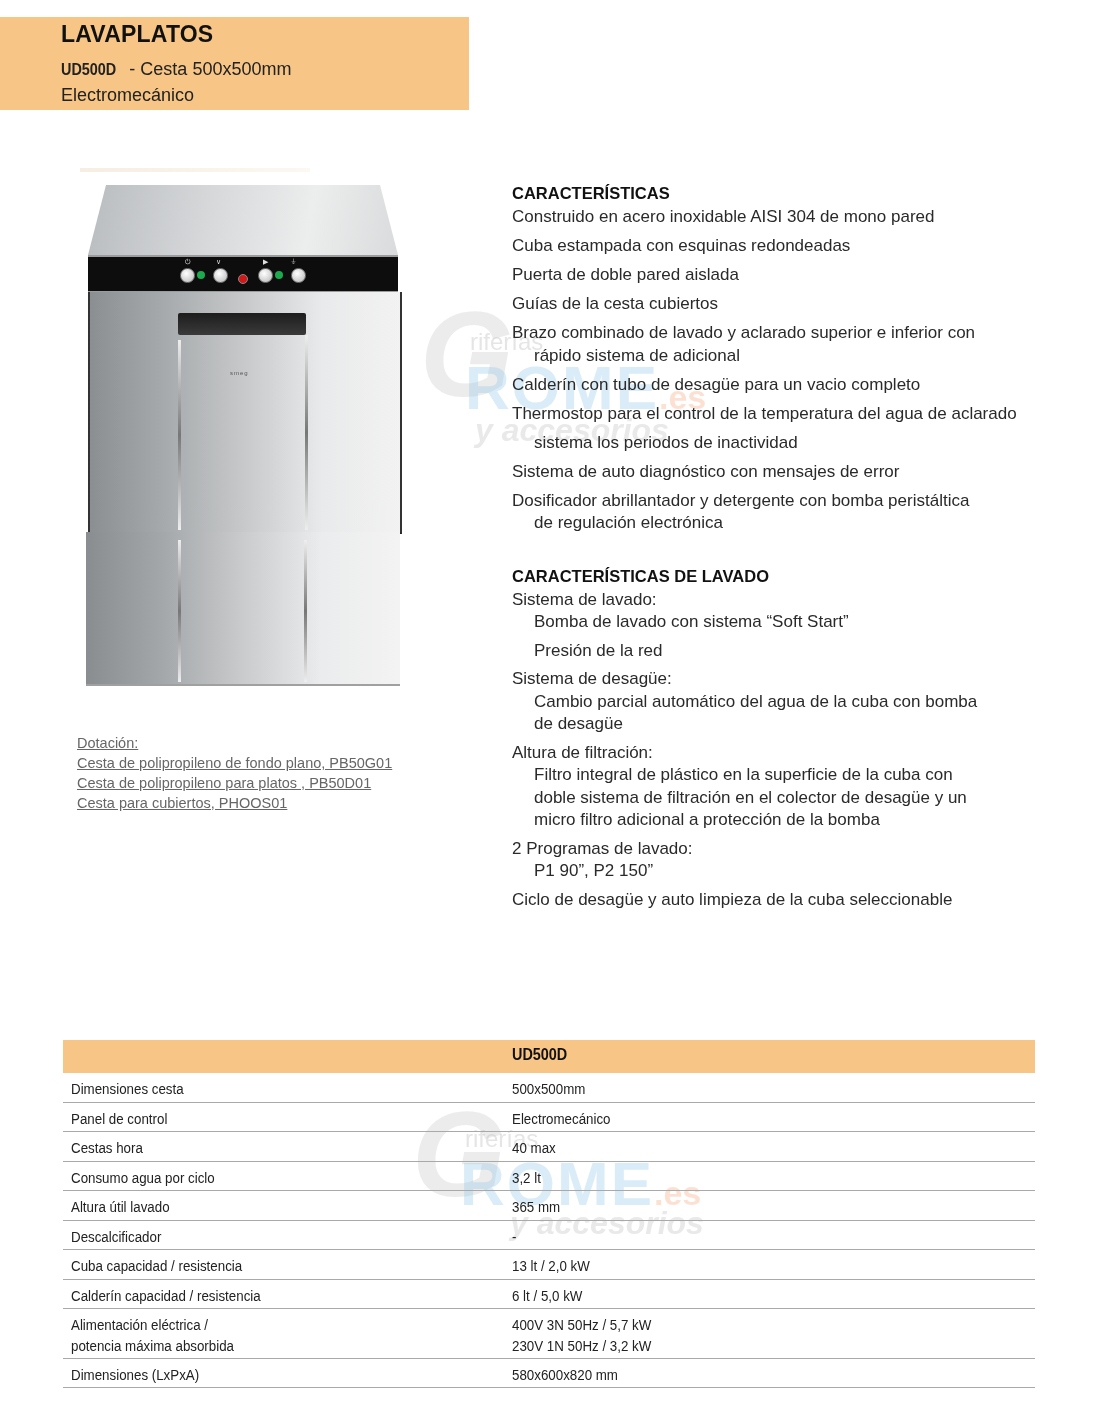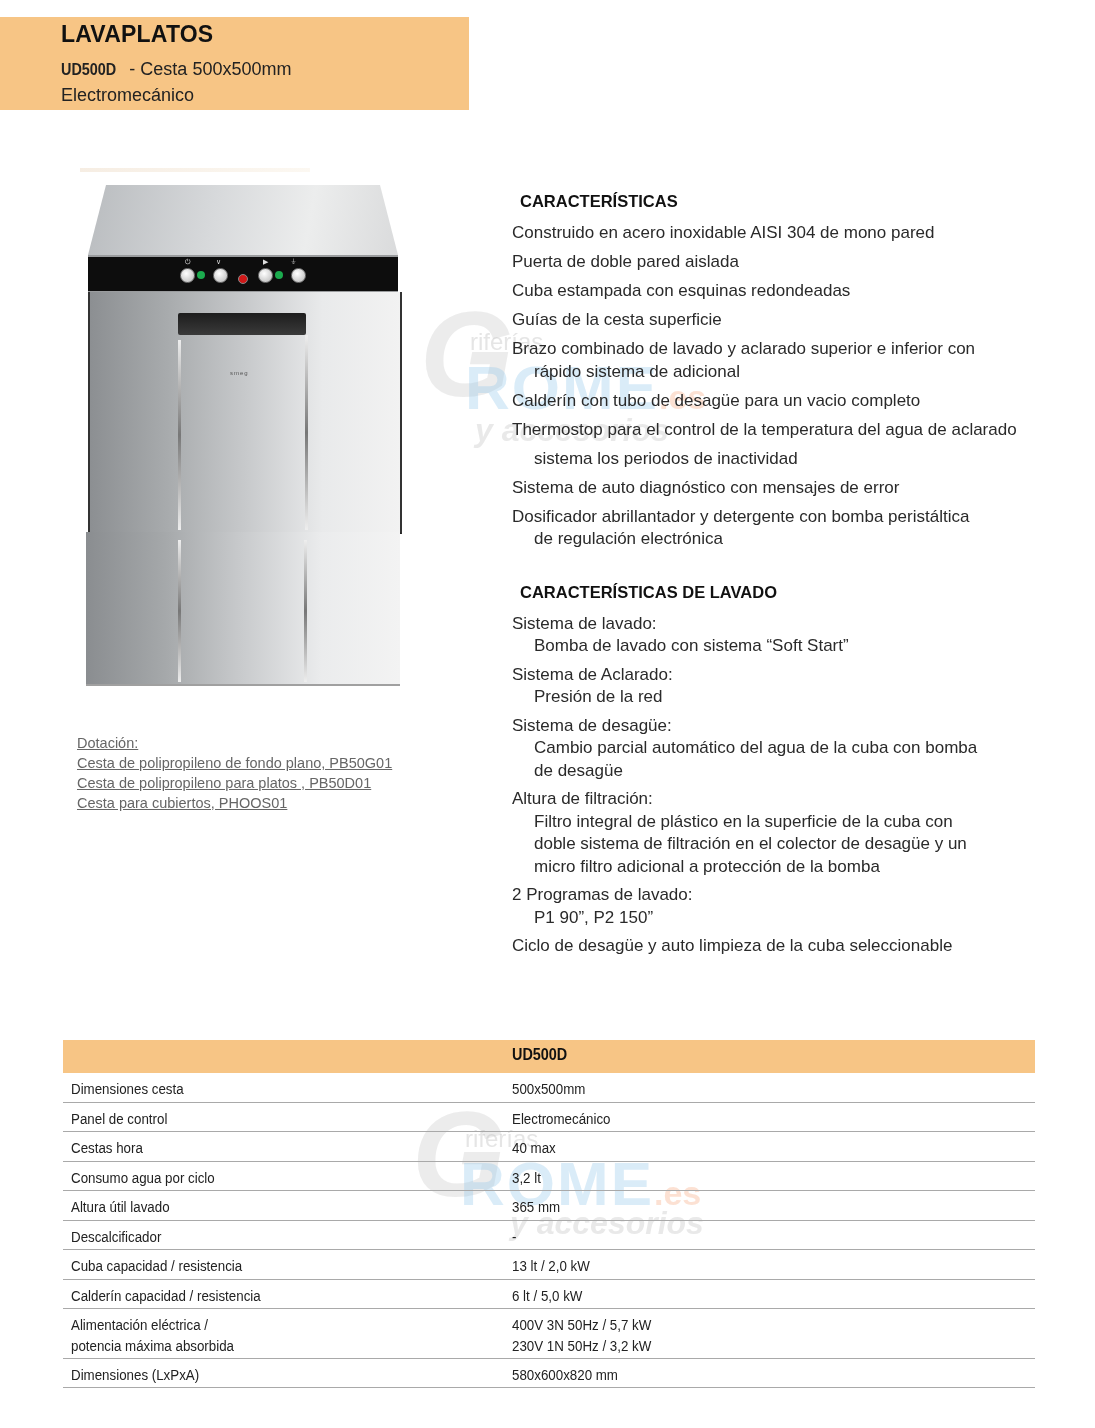--- a/index.html
+++ b/index.html
@@ -32,21 +32,21 @@
   .prod-groove { position: absolute; width: 3px; background: linear-gradient(#eee, #777, #eee); }
   .prod-base { position: absolute; left: 6px; top: 372px; width: 314px; height: 152px;
                background: linear-gradient(90deg, #8a8d90 0%, #a5a8aa 25%, #c9cbcd 50%, #ebeced 75%, #f3f3f3 100%);
                border-bottom: 2px solid #a0a0a0; }
 
   .dotacion { position: absolute; left: 77px; top: 733px; font-size: 14.5px; color: #666; line-height: 20px; text-decoration: underline; }
   .dotacion div { white-space: nowrap; }
 
   
   .features { position: absolute; left: 512px; top: 180px; width: 560px; }
-  .sec-title { font-weight: bold; font-size: 16.5px; color: #111; margin: 8px; height: 26px; line-height: 26px; }
+  .sec-title { font-weight: bold; font-size: 16.5px; color: #111; margin: 0; height: 26px; line-height: 26px; }
   .feat-item { font-size: 17px; color: #2a2a2a; line-height: 22.5px; margin-bottom: 6.5px; }
   .feat-item .cont { padding-left: 22px; }
   .sec2 { margin-top: 28px; }
   .wash-item { font-size: 17px; color: #2a2a2a; line-height: 22.5px; margin-bottom: 6px; }
   .wash-item .detail { padding-left: 22px; }
 
   
   .spec-table { position: absolute; left: 63px; top: 1040px; width: 972px; }
   .spec-head { height: 33px; background: #F7C585; position: relative; }
   .spec-head span { position: absolute; left: 449px; top: 6px; font-weight: bold; font-size: 16px; color: #111; display: inline-block; transform: scaleX(0.9); transform-origin: left; }
@@ -123,27 +123,27 @@
 </div>
 <div class="watermark wm-acc" style="left:510px;top:1205px">y accesorios</div>
 
 <div class="features">
   <h2 class="sec-title">CARACTERÍSTICAS</h2>
   <div id="feat-list">
       <div class="feat-item">
         <div>Construido en acero inoxidable AISI 304 de mono pared</div>
       </div>
       <div class="feat-item">
+        <div>Cuba estampada con esquinas redondeadas</div>
+      </div>
+      <div class="feat-item">
         <div>Puerta de doble pared aislada</div>
       </div>
       <div class="feat-item">
-        <div>Cuba estampada con esquinas redondeadas</div>
-      </div>
-      <div class="feat-item">
-        <div>Guías de la cesta superficie</div>
+        <div>Guías de la cesta cubiertos</div>
       </div>
       <div class="feat-item">
         <div>Brazo combinado de lavado y aclarado superior e inferior con</div>
         <div class="cont">rápido sistema de adicional</div>
       </div>
       <div class="feat-item">
         <div>Calderín con tubo de desagüe para un vacio completo</div>
       </div>
       <div class="feat-item">
         <div>Thermostop para el control de la temperatura del agua de aclarado</div>
@@ -160,21 +160,20 @@
       </div>
     </div>
 
   <h2 class="sec-title sec2">CARACTERÍSTICAS DE LAVADO</h2>
   <div id="wash-list">
       <div class="wash-item">
         <div>Sistema de lavado:</div>
         <div class="detail">Bomba de lavado con sistema “Soft Start”</div>
       </div>
       <div class="wash-item">
-        <div>Sistema de Aclarado:</div>
         <div class="detail">Presión de la red</div>
       </div>
       <div class="wash-item">
         <div>Sistema de desagüe:</div>
         <div class="detail">Cambio parcial automático del agua de la cuba con bomba</div>
         <div class="detail">de desagüe</div>
       </div>
       <div class="wash-item">
         <div>Altura de filtración:</div>
         <div class="detail">Filtro integral de plástico en la superficie de la cuba con</div>

